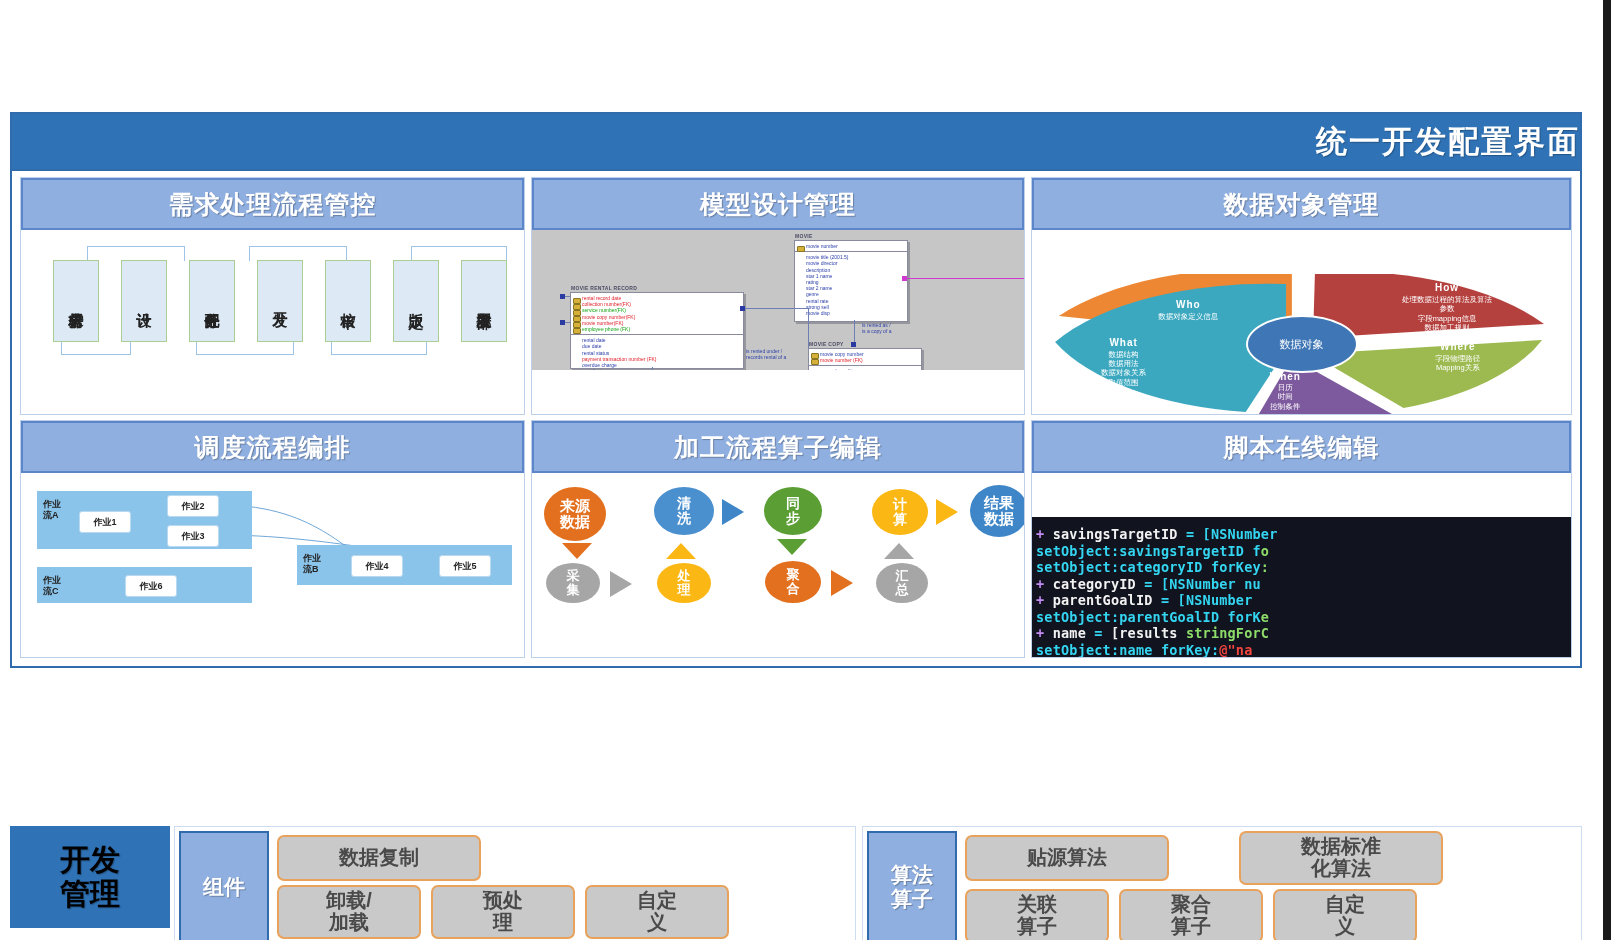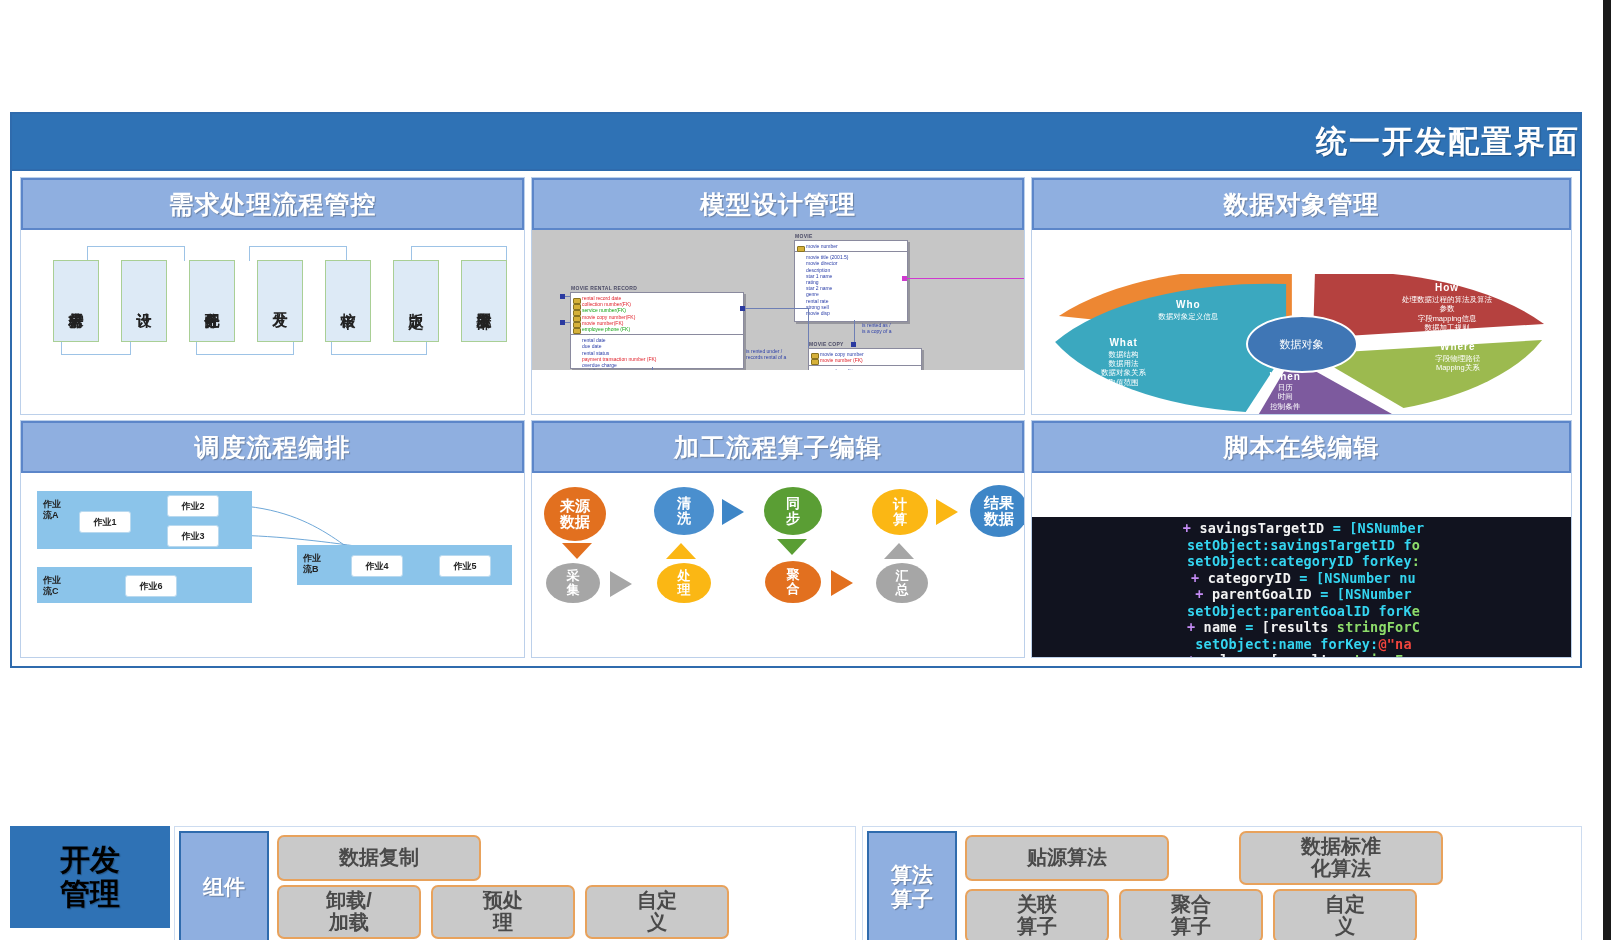--- a/index.html
+++ b/index.html
@@ -71,21 +71,21 @@
      font-size:9px;font-weight:bold;color:#222;display:flex;align-items:center;justify-content:center;}
   .sched svg{position:absolute;left:0;top:0;}
 
   
   .ops{position:absolute;inset:0;background:#fff;}
   .ell{position:absolute;border-radius:50%;display:flex;align-items:center;justify-content:center;
      color:#fff;font-weight:bold;text-align:center;line-height:1.1;}
   .tri{position:absolute;width:0;height:0;}
 
   
-  .code{position:absolute;inset:0;background:#11131f;overflow:hidden;padding:3px 0 0 4px;text-align:center;}
+  .code{position:absolute;inset:0;background:#11131f;overflow:hidden;padding:9px 0 0 4px;}
   .code .ln{font-family:"DejaVu Sans Mono","Liberation Mono",monospace;font-size:13.5px;
      font-weight:bold;white-space:nowrap;line-height:16.5px;letter-spacing:.2px;}
   .c-w{color:#f2f2f2;} .c-c{color:#34d5f0;} .c-g{color:#8ddc6a;} .c-r{color:#f2453d;}
   .c-p{color:#c58cf5;}
 
   
   .bottom{position:absolute;left:10px;top:826px;width:1572px;height:102px;display:flex;}
   .devbar{width:160px;background:#2f72b5;display:flex;align-items:center;justify-content:center;}
   .devbar .t{color:#000000;font-size:30px;font-weight:bold;line-height:1.12;text-align:center;
      text-shadow:1px 1px 1px rgba(0,0,0,.25);}

